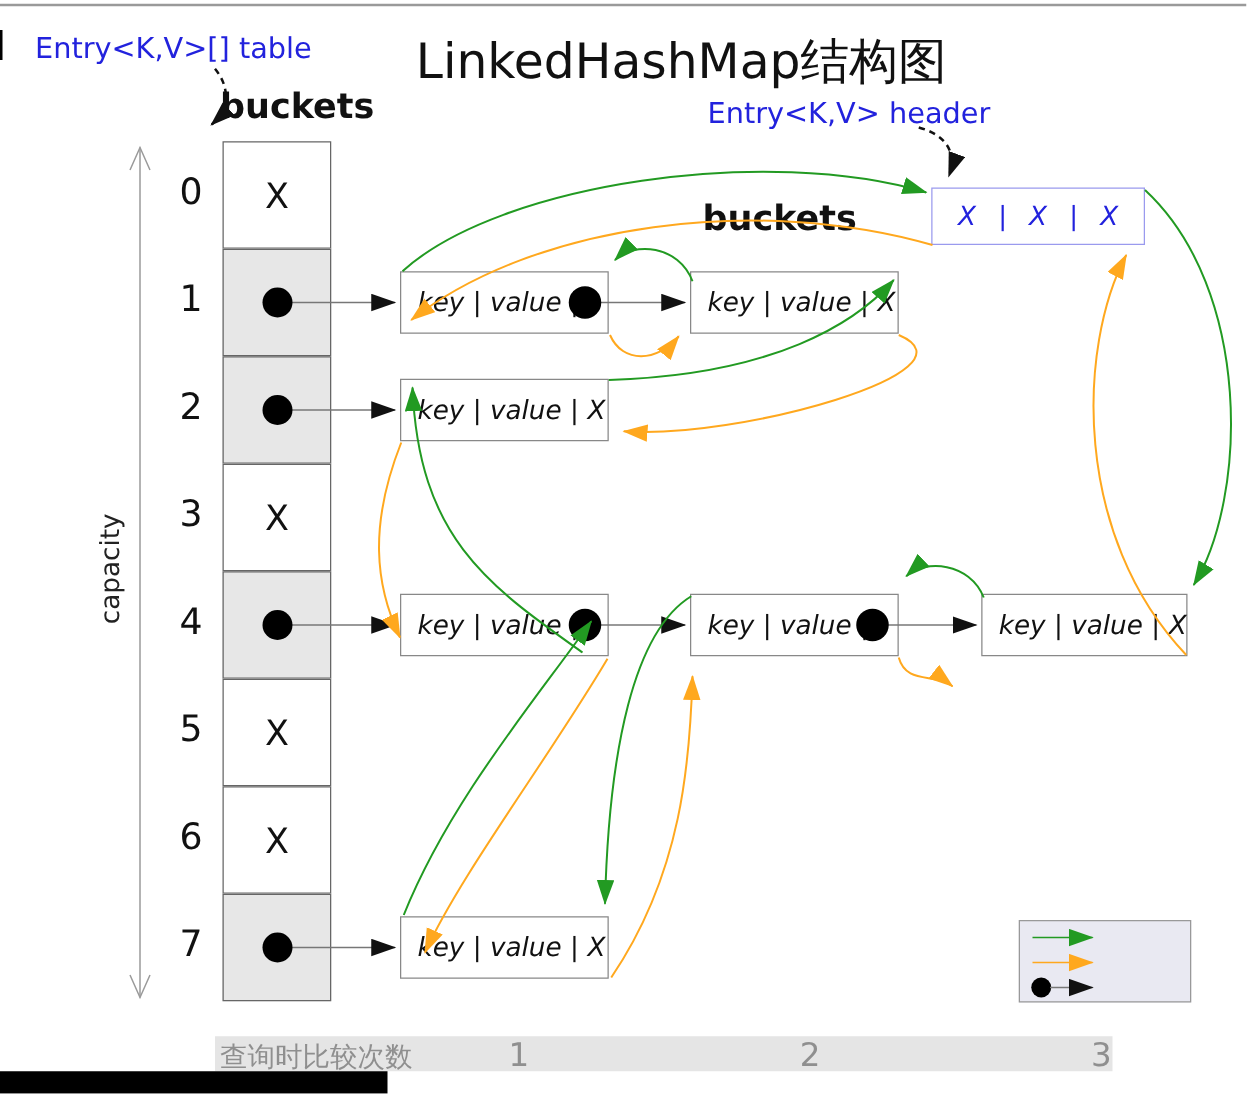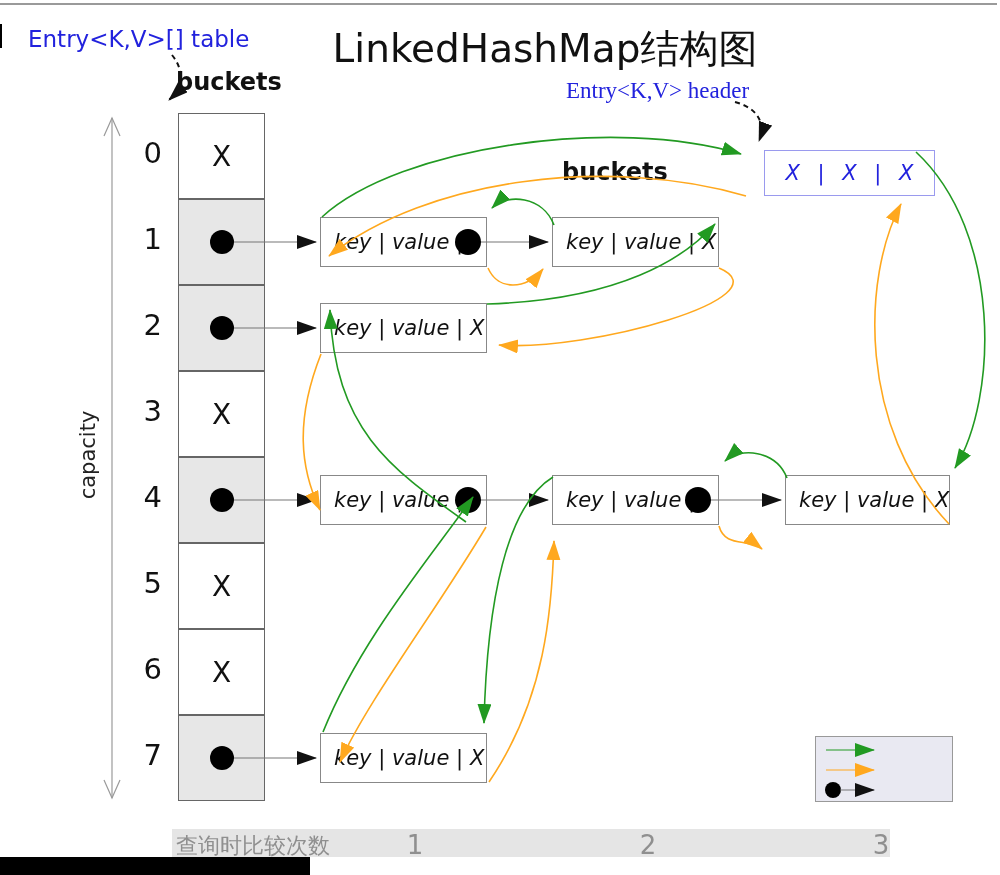--- a/index.html
+++ b/index.html
@@ -1,24 +1,24 @@
 <!DOCTYPE html>
 <html><head>
 <meta charset="utf-8">
 <style>
   html,body{margin:0;padding:0;background:#fff;}
   #canvas{position:relative;width:1000px;height:875px;background:#fff;overflow:hidden;
           font-family:"DejaVu Sans","Liberation Sans",sans-serif;}
   .abs{position:absolute;}
   .blue-label{font-size:23px;}
-  .bold-label{font-size:24px;font-weight:bold;color:#111;}
+  .bold-label{font-size:28px;font-weight:bold;color:#111;}
   #title{left:300px;top:22px;width:490px;text-align:center;font-size:39px;color:#111;}
   #table-pointer{left:16px;top:26px;margin-left:12px;}
   #buckets-label{left:176px;top:68px;}
-  #header-pointer{left:566px;top:78px;font-family:Liberation Serif, serif;}
+  #header-pointer{left:566px;top:78px;}
   #entries-label{left:562px;top:158px;}
   #capacity-label{left:38px;top:443px;width:100px;text-align:center;font-size:21px;color:#222;
                   transform:rotate(-90deg);}
   .bucket-cell{box-sizing:border-box;border:1px solid #666;width:87px;height:86px;
                display:flex;align-items:center;justify-content:center;font-size:28px;color:#111;}
   .bucket-index{width:40px;text-align:right;font-size:29px;color:#111;}
   .entry-box{box-sizing:border-box;border:1px solid #888;background:#fff;height:50px;
              display:flex;align-items:center;padding-left:13px;font-size:21px;font-style:italic;
              color:#111;white-space:pre;}
   .entry-box .tail-x{margin-left:7px;}
@@ -71,21 +71,21 @@
   <div class="abs layer2" id="entry-nodes">
       <div class="abs entry-box" style="left: 320px; top: 217px; width: 167px;"><span>key | value |</span></div>
       <div class="abs entry-box" style="left: 552px; top: 217px; width: 167px;"><span>key | value |</span><span class="tail-x">X</span></div>
       <div class="abs entry-box" style="left: 320px; top: 303px; width: 167px;"><span>key | value |</span><span class="tail-x">X</span></div>
       <div class="abs entry-box" style="left: 320px; top: 475px; width: 167px;"><span>key | value |</span></div>
       <div class="abs entry-box" style="left: 552px; top: 475px; width: 167px;"><span>key | value |</span></div>
       <div class="abs entry-box" style="left: 785px; top: 475px; width: 165px;"><span>key | value |</span><span class="tail-x">X</span></div>
       <div class="abs entry-box" style="left: 320px; top: 733px; width: 167px;"><span>key | value |</span><span class="tail-x">X</span></div>
     </div>
 
-  <div class="abs layer2" id="header-node" style="color: rgb(34, 34, 221); border-color: rgb(154, 154, 238); margin-left: 19px;">
+  <div class="abs layer2" id="header-node" style="color: rgb(34, 34, 221); border-color: rgb(154, 154, 238);">
     <span>X | X | X</span>
   </div>
 
   <div class="abs layer2" id="legend-box"></div>
 
   <div class="abs" id="footer-strip"></div>
   <div class="abs layer3" id="footer-label" style="color: rgb(143, 143, 143);">查询时比较次数</div>
   <div class="abs layer3" id="footer-values">
       <span class="abs footer-num" style="left: 415px; color: rgb(143, 143, 143);">1</span>
       <span class="abs footer-num" style="left: 648px; color: rgb(143, 143, 143);">2</span>

